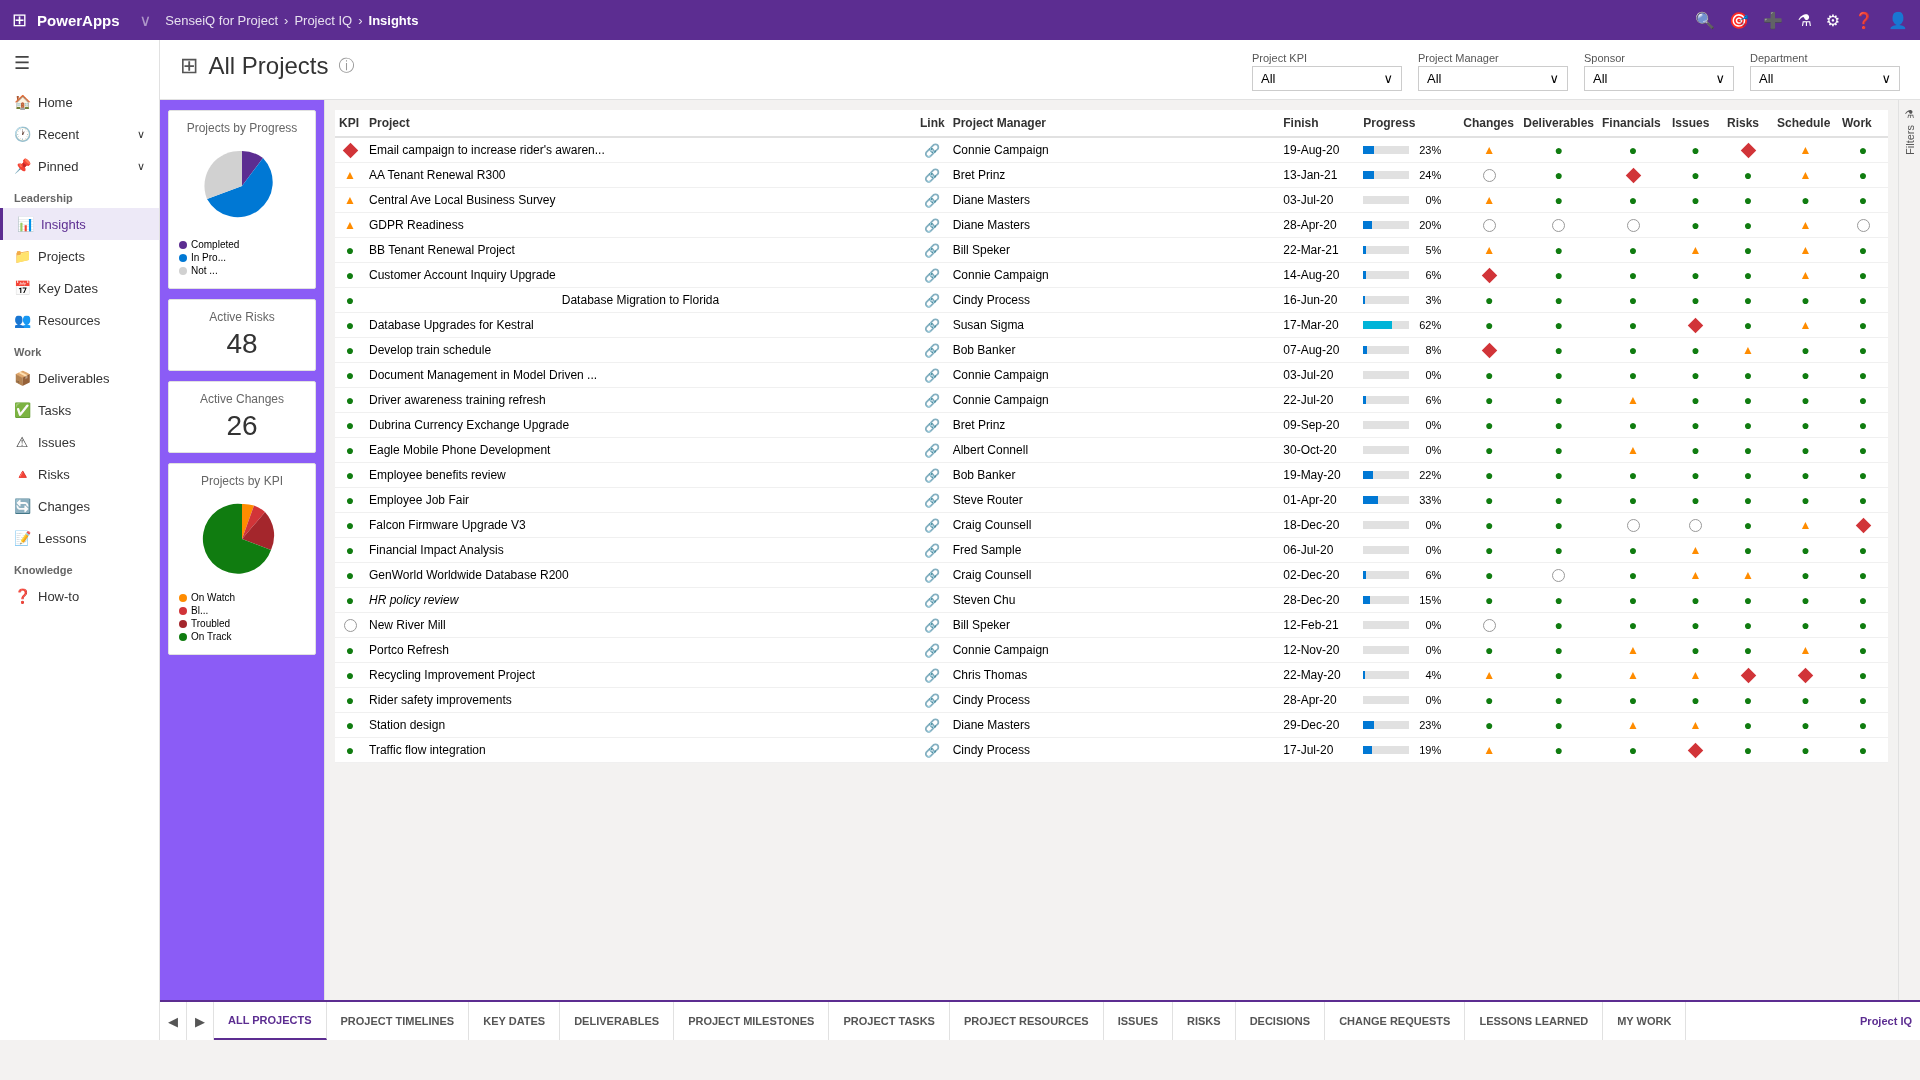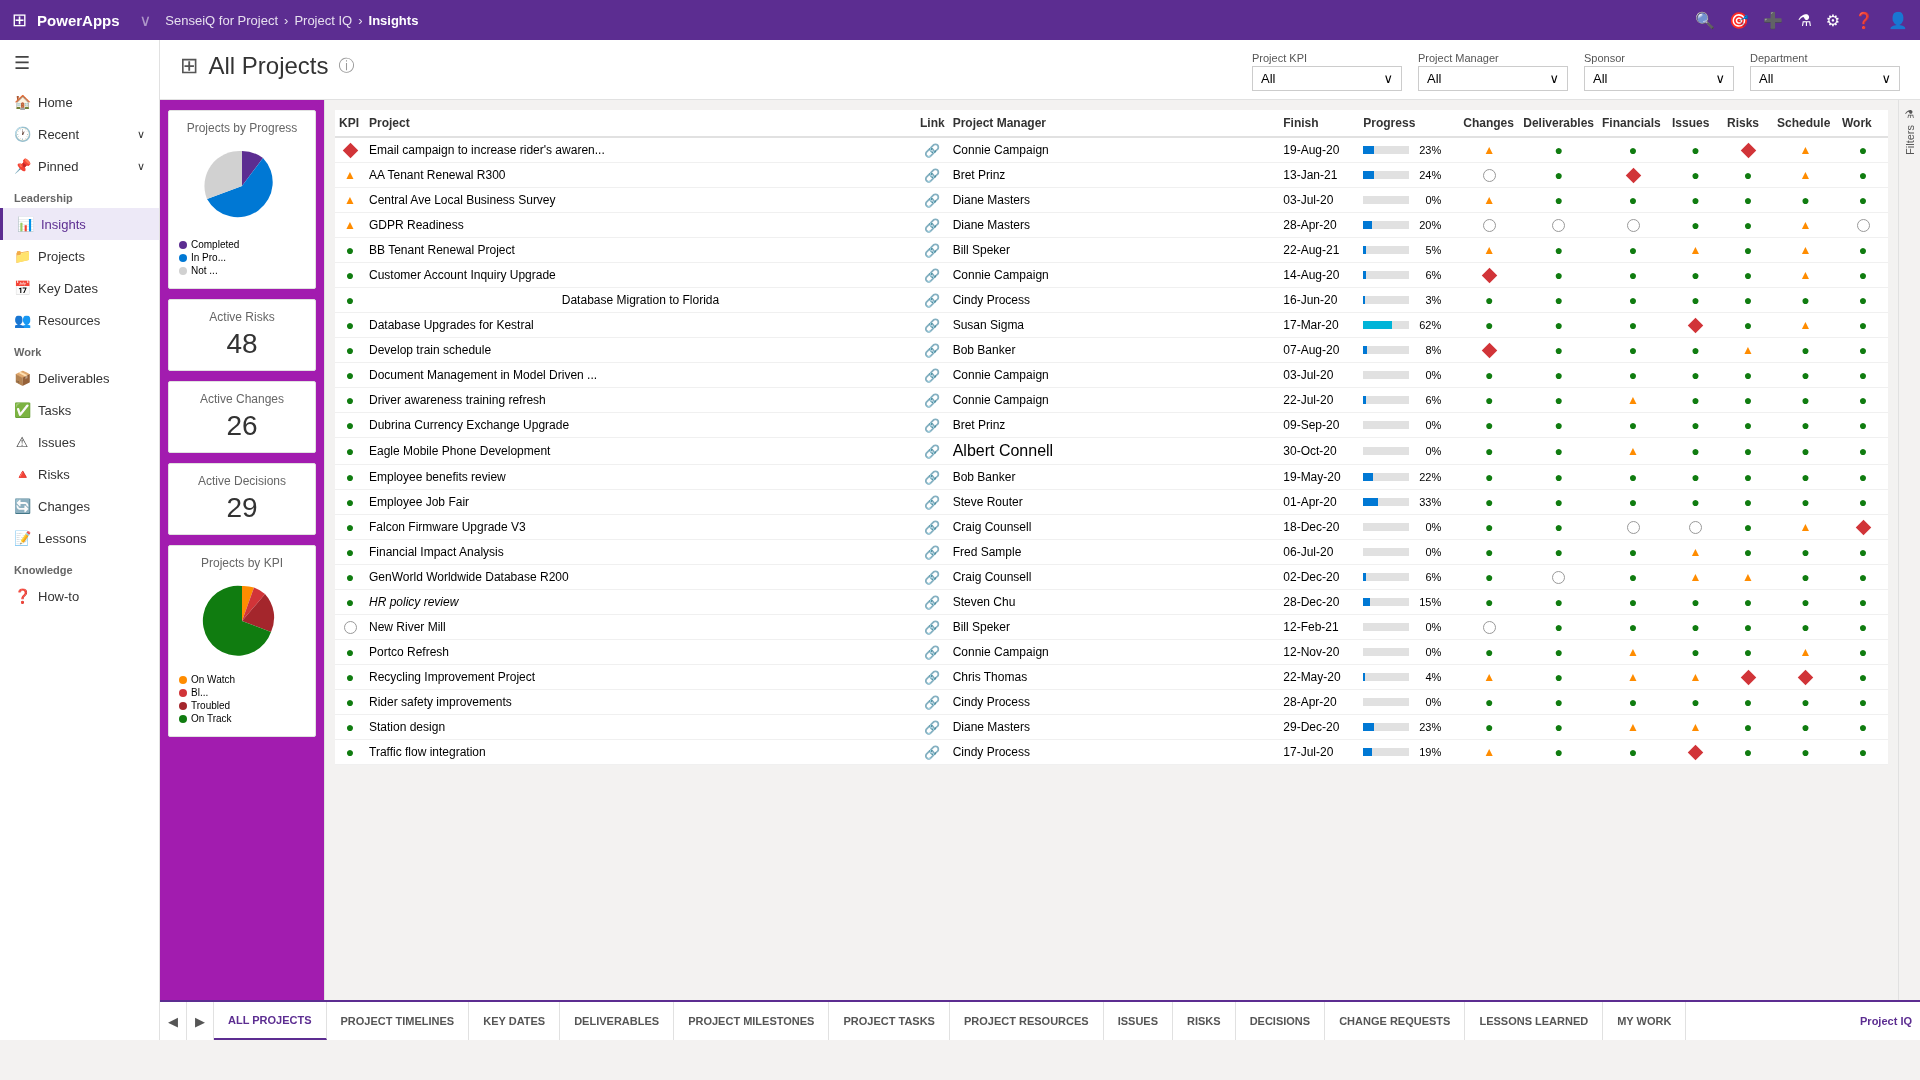--- a/index.html
+++ b/index.html
@@ -60,21 +60,21 @@
       font-size: 13px; background: white; min-width: 150px; cursor: pointer;
       gap: 6px;
     }
     .filter-select span:last-child { margin-left: auto; }
 
     
     .content-area { display: flex; flex: 1; overflow: hidden; }
 
     
     .left-panel {
-      width: 165px; background: #a21caf; border-right: 1px solid #e1e1e1;
+      width: 165px; background: #8b5cf6; border-right: 1px solid #e1e1e1;
       overflow-y: auto; padding: 10px 8px; display: flex; flex-direction: column; gap: 10px;
       flex-shrink: 0;
     }
 
     .stat-card {
       background: white; border: 1px solid #e1e1e1; border-radius: 2px;
       padding: 10px; text-align: center;
     }
     .stat-card-title { font-size: 12px; color: #666; margin-bottom: 4px; }
     .stat-card-value { font-size: 28px; font-weight: 300; color: #333; }
@@ -296,24 +296,20 @@
         <div class="stat-card">
           <div class="stat-card-title">Active Risks</div>
           <div class="stat-card-value">48</div>
         </div>
 
         <div class="stat-card">
           <div class="stat-card-title">Active Changes</div>
           <div class="stat-card-value">26</div>
         </div>
 
-        <div class="stat-card">
-          <div class="stat-card-title">Active Decisions</div>
-          <div class="stat-card-value">29</div>
-        </div>
 
         <div class="pie-card">
           <div class="pie-card-title">Projects by KPI</div>
           <svg width="120" height="90" viewBox="0 0 120 90">
 
             <path d="M60,45 L60,10 A35,35 0 0,1 72,11.5 Z" fill="#ff8c00"></path>
 
             <path d="M60,45 L72,11.5 A35,35 0 0,1 83,18 Z" fill="#d13438"></path>
 
             <path d="M60,45 L83,18 A35,35 0 0,1 89,56 Z" fill="#a4262c"></path>
@@ -447,21 +443,21 @@
     <td class="col-center"><span style="color:#107c10;font-size:14px;">●</span></td>
     <td class="col-center"><span style="color:#107c10;font-size:14px;">●</span></td>
     <td class="col-center"><span style="color:#ff8c00;font-size:12px;">▲</span></td>
     <td class="col-center"><span style="color:#999;font-size:14px;border-radius:50%;border:1.5px solid #999;display:inline-block;width:13px;height:13px;vertical-align:middle;"></span></td>
   </tr>
               <tr>
     <td class="col-center"><span style="color:#107c10;font-size:14px;">●</span></td>
     <td style="font-size:12px;max-width:200px;overflow:hidden;text-overflow:ellipsis;white-space:nowrap;">BB Tenant Renewal Project</td>
     <td class="col-center"><span style="color:#0078d4;font-size:13px;">🔗</span></td>
     <td style="font-size:12px;">Bill Speker</td>
-    <td style="font-size:12px;">22-Aug-21</td>
+    <td style="font-size:12px;">22-Mar-21</td>
     <td>
       <div style="display:flex;align-items:center;gap:4px;">
         <div style="width:46px;height:8px;background:#e1e1e1;flex-shrink:0;">
           <div style="width:5%;height:8px;background:#0078d4;"></div>
         </div>
         <span style="font-size:11px;min-width:28px;text-align:right;">5%</span>
       </div>
     </td>
     <td class="col-center"><span style="color:#ff8c00;font-size:12px;">▲</span></td>
     <td class="col-center"><span style="color:#107c10;font-size:14px;">●</span></td>
@@ -622,21 +618,21 @@
     <td class="col-center"><span style="color:#107c10;font-size:14px;">●</span></td>
     <td class="col-center"><span style="color:#107c10;font-size:14px;">●</span></td>
     <td class="col-center"><span style="color:#107c10;font-size:14px;">●</span></td>
     <td class="col-center"><span style="color:#107c10;font-size:14px;">●</span></td>
     <td class="col-center"><span style="color:#107c10;font-size:14px;">●</span></td>
   </tr>
               <tr>
     <td class="col-center"><span style="color:#107c10;font-size:14px;">●</span></td>
     <td style="font-size:12px;max-width:200px;overflow:hidden;text-overflow:ellipsis;white-space:nowrap;">Eagle Mobile Phone Development</td>
     <td class="col-center"><span style="color:#0078d4;font-size:13px;">🔗</span></td>
-    <td style="font-size:16px;">Albert Connell</td>
+    <td style="font-size:12px;">Albert Connell</td>
     <td style="font-size:12px;">30-Oct-20</td>
     <td>
       <div style="display:flex;align-items:center;gap:4px;">
         <div style="width:46px;height:8px;background:#e1e1e1;flex-shrink:0;">
           <div style="width:0%;height:8px;background:#0078d4;"></div>
         </div>
         <span style="font-size:11px;min-width:28px;text-align:right;">0%</span>
       </div>
     </td>
     <td class="col-center"><span style="color:#107c10;font-size:14px;">●</span></td>

